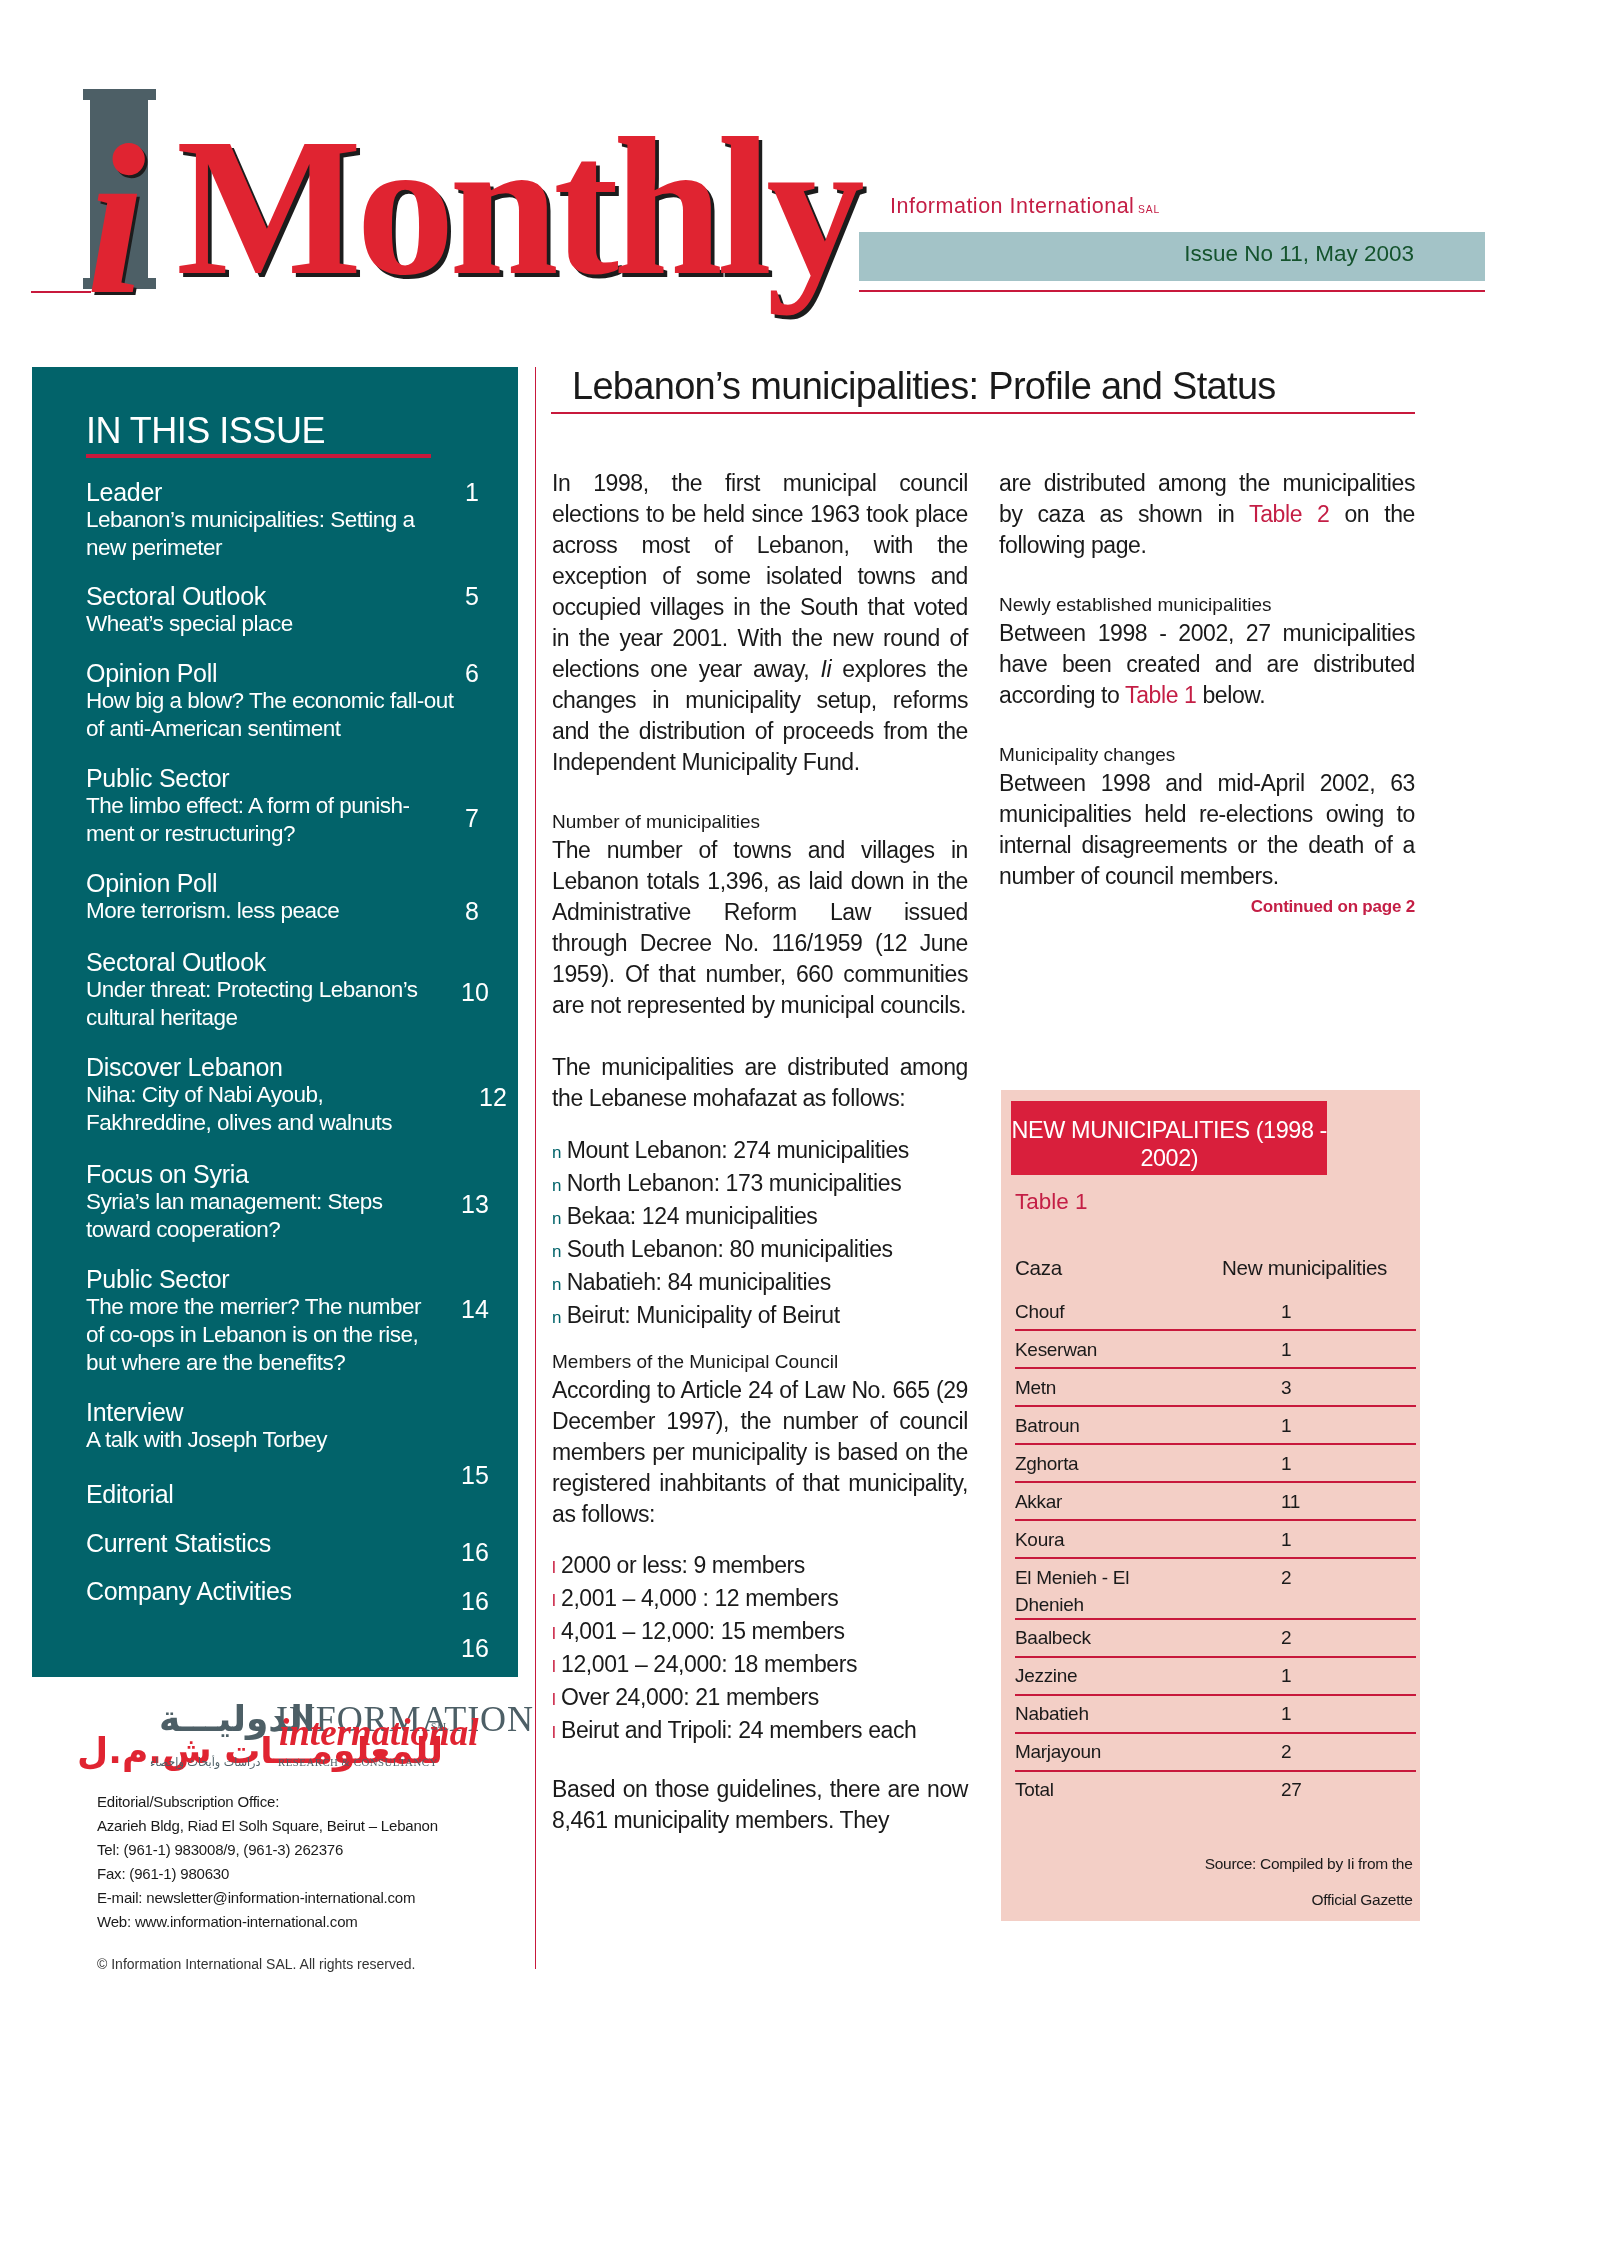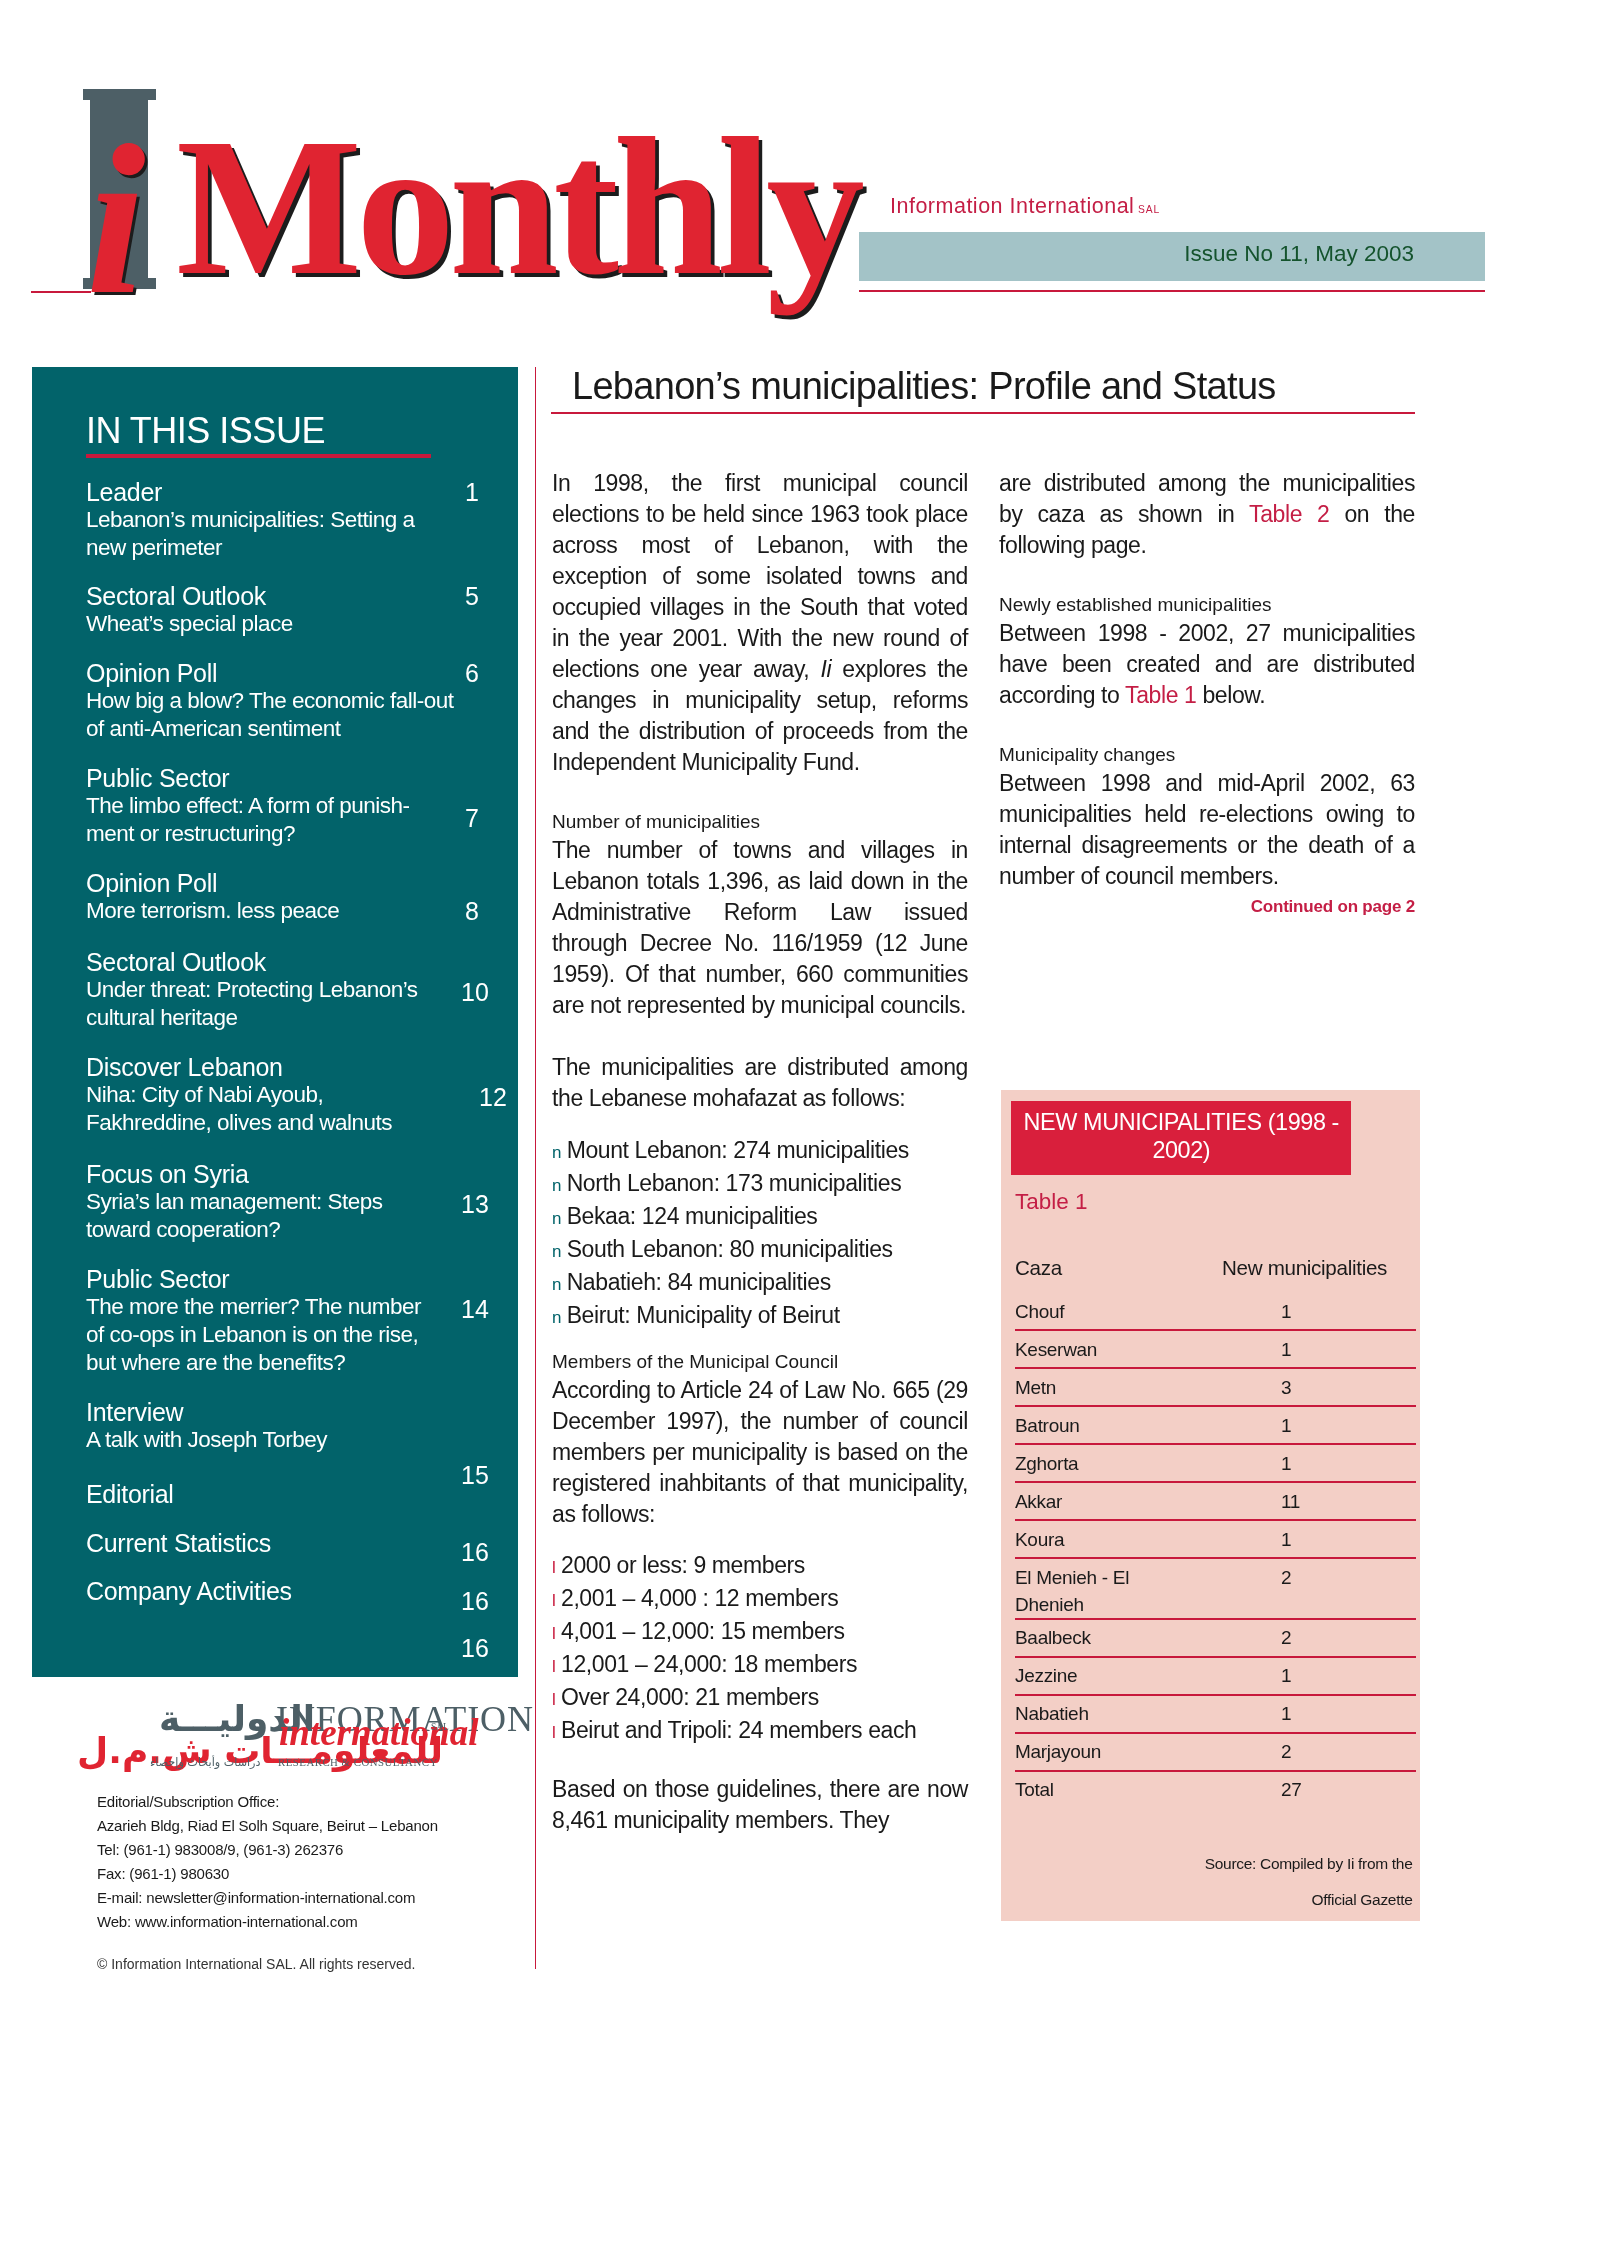--- a/index.html
+++ b/index.html
@@ -60,21 +60,21 @@
   .subhead { font-size: 19px; line-height: 26px; letter-spacing: 0; text-align: left; }
   .para { margin-bottom: 31px; }
   .link { color: #c41e45; }
   .list { list-style: none; text-align: left; }
   .bullet-n { color: #02636a; font-size: 17px; margin-right: 5.6px; }
   .bullet-bar { color: #c8193c; font-size: 17px; margin-right: 5.6px; }
   .continued { text-align: right; color: #c41e45; font-size: 17px; font-weight: bold; line-height: 22.5px; margin-top: 3.7px; letter-spacing: -0.2px; }
 
   
   .tbox { left: 1001px; top: 1090px; width: 419px; height: 831px; background: #f3cfc6; }
-  .tbox-header { position: absolute; left: 10.3px; top: 11.2px; width: 340px; height: 74px; background: #d91f3c; color: #fff; font-size: 23.4px; line-height: 28px; text-align: center; padding-top: 7px; letter-spacing: -0.4px; }
+  .tbox-header { position: absolute; left: 10.3px; top: 11.2px; width: 316px; height: 74px; background: #d91f3c; color: #fff; font-size: 23.4px; line-height: 28px; text-align: center; padding-top: 15px; letter-spacing: -0.4px; }
   .tbox-label { position: absolute; left: 14px; top: 99px; font-size: 22.5px; color: #c41e45; }
   .tbl { position: absolute; left: 14px; top: 166px; width: 401px; }
   .tbl-head { display: flex; font-size: 20.6px; color: #1a1a1a; height: 37px; letter-spacing: -0.3px; }
   .tbl-row { display: flex; font-size: 19px; line-height: 27px; border-bottom: 2.8px solid #c8193c; padding-top: 4.7px; min-height: 38px; color: #1a1a1a; letter-spacing: -0.3px; }
   .tbl-row.total { border-bottom: none; }
   .c-caza { width: 178px; }
   .c-num { width: 223px; padding-left: 88px; }
   .tbl-head .c-caza { width: 178px; }
   .source { position: absolute; right: 7.5px; top: 756px; font-size: 15.5px; line-height: 36px; text-align: right; letter-spacing: -0.3px; }
 </style>

